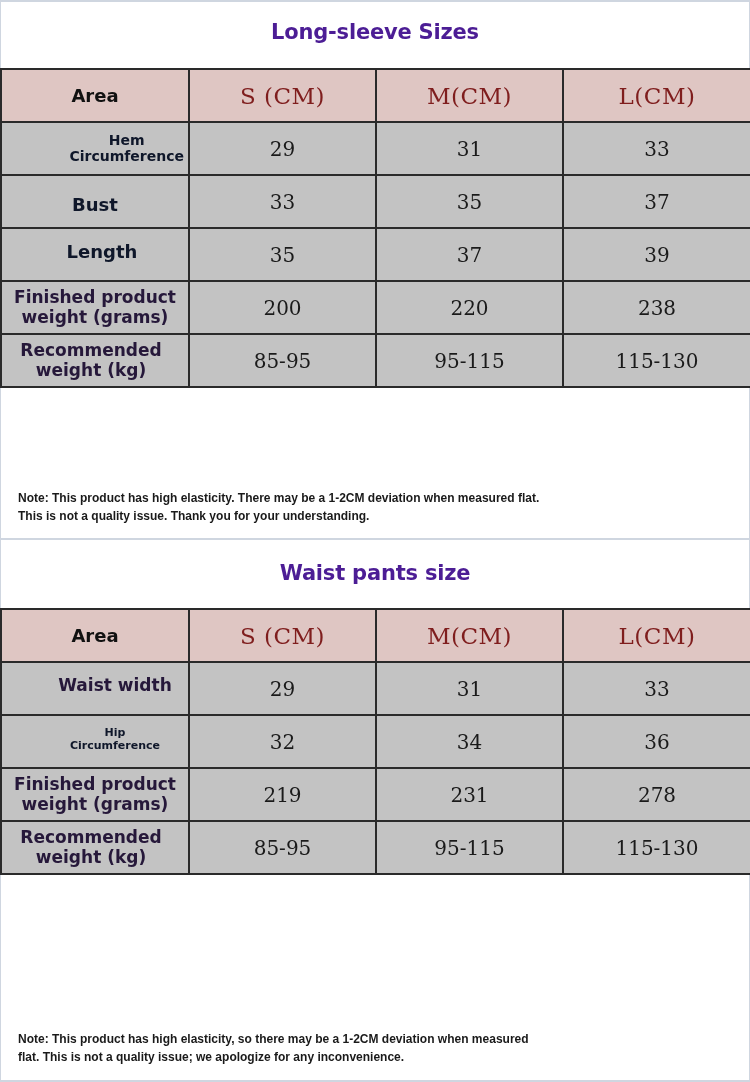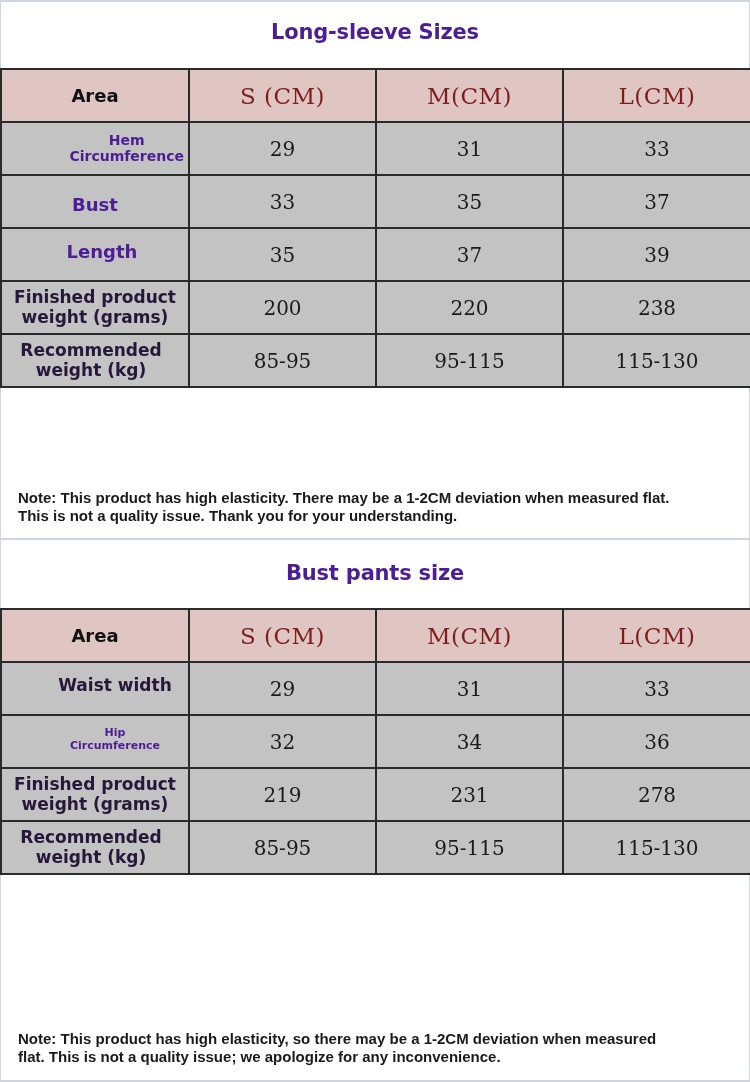--- a/index.html
+++ b/index.html
@@ -17,29 +17,29 @@
   table.size th { background: #dfc6c3; font-weight: normal; }
   table.size td { background: #c3c3c3; }
   table.size col.c0 { width: 188px; }
   table.size col.c1 { width: 187px; }
   table.size col.c2 { width: 187px; }
   table.size col.c3 { width: 188px; }
 
   .area-head { font-family: "DejaVu Sans", sans-serif; font-weight: bold; font-size: 18px; color: #111; }
   .size-head { font-family: "DejaVu Serif", serif; font-size: 23px; color: #7f1d1d; letter-spacing: 0.5px; }
   .val { font-family: "DejaVu Serif", serif; font-size: 20px; color: #1a1a1a; }
-  .label { font-family: "DejaVu Sans", sans-serif; font-weight: bold; color: #4c1d95; line-height: 1.15; display: inline-block; }
+  .label { font-family: "DejaVu Sans", sans-serif; font-weight: bold; color: #0f172a; line-height: 1.15; display: inline-block; }
   .label.dark { color: #26183a; }
   .l-sm { font-size: 14px; }
   .l-xs { font-size: 12px; }
   .l-xxs { font-size: 11px; }
   .l-md { font-size: 17px; }
   .l-lg { font-size: 18px; }
 
-  .note { position: absolute; left: 18px; width: 720px; font-family: "Liberation Sans", sans-serif; font-weight: bold; font-size: 15px; line-height: 18px; color: #1a1a1a; }
+  .note { position: absolute; left: 18px; width: 720px; font-family: "Liberation Sans", sans-serif; font-weight: bold; font-size: 12px; line-height: 18px; color: #1a1a1a; }
 </style>
 </head>
 <body>
 
 <div class="frame top"></div>
 <div class="frame bottom"></div>
 
 <div class="title" style="top:20px;">Long-sleeve Sizes</div>
 
 <table class="size" style="top:68px;">
@@ -102,21 +102,21 @@
     <td><span class="val">115-130</span></td>
   </tr>
 </tbody>
   </table>
 
 <div class="note" style="top:489px;">
   <div>Note: This product has high elasticity. There may be a 1-2CM deviation when measured flat.</div>
   <div>This is not a quality issue. Thank you for your understanding.</div>
 </div>
 
-<div class="title" style="top:561px;">Bust pants size</div>
+<div class="title" style="top:561px;">Waist pants size</div>
 
 <table class="size" style="top:608px;">
   <colgroup>
       <col class="c0">
       <col class="c1">
       <col class="c2">
       <col class="c3">
     </colgroup>
   <tbody>
       <tr>

